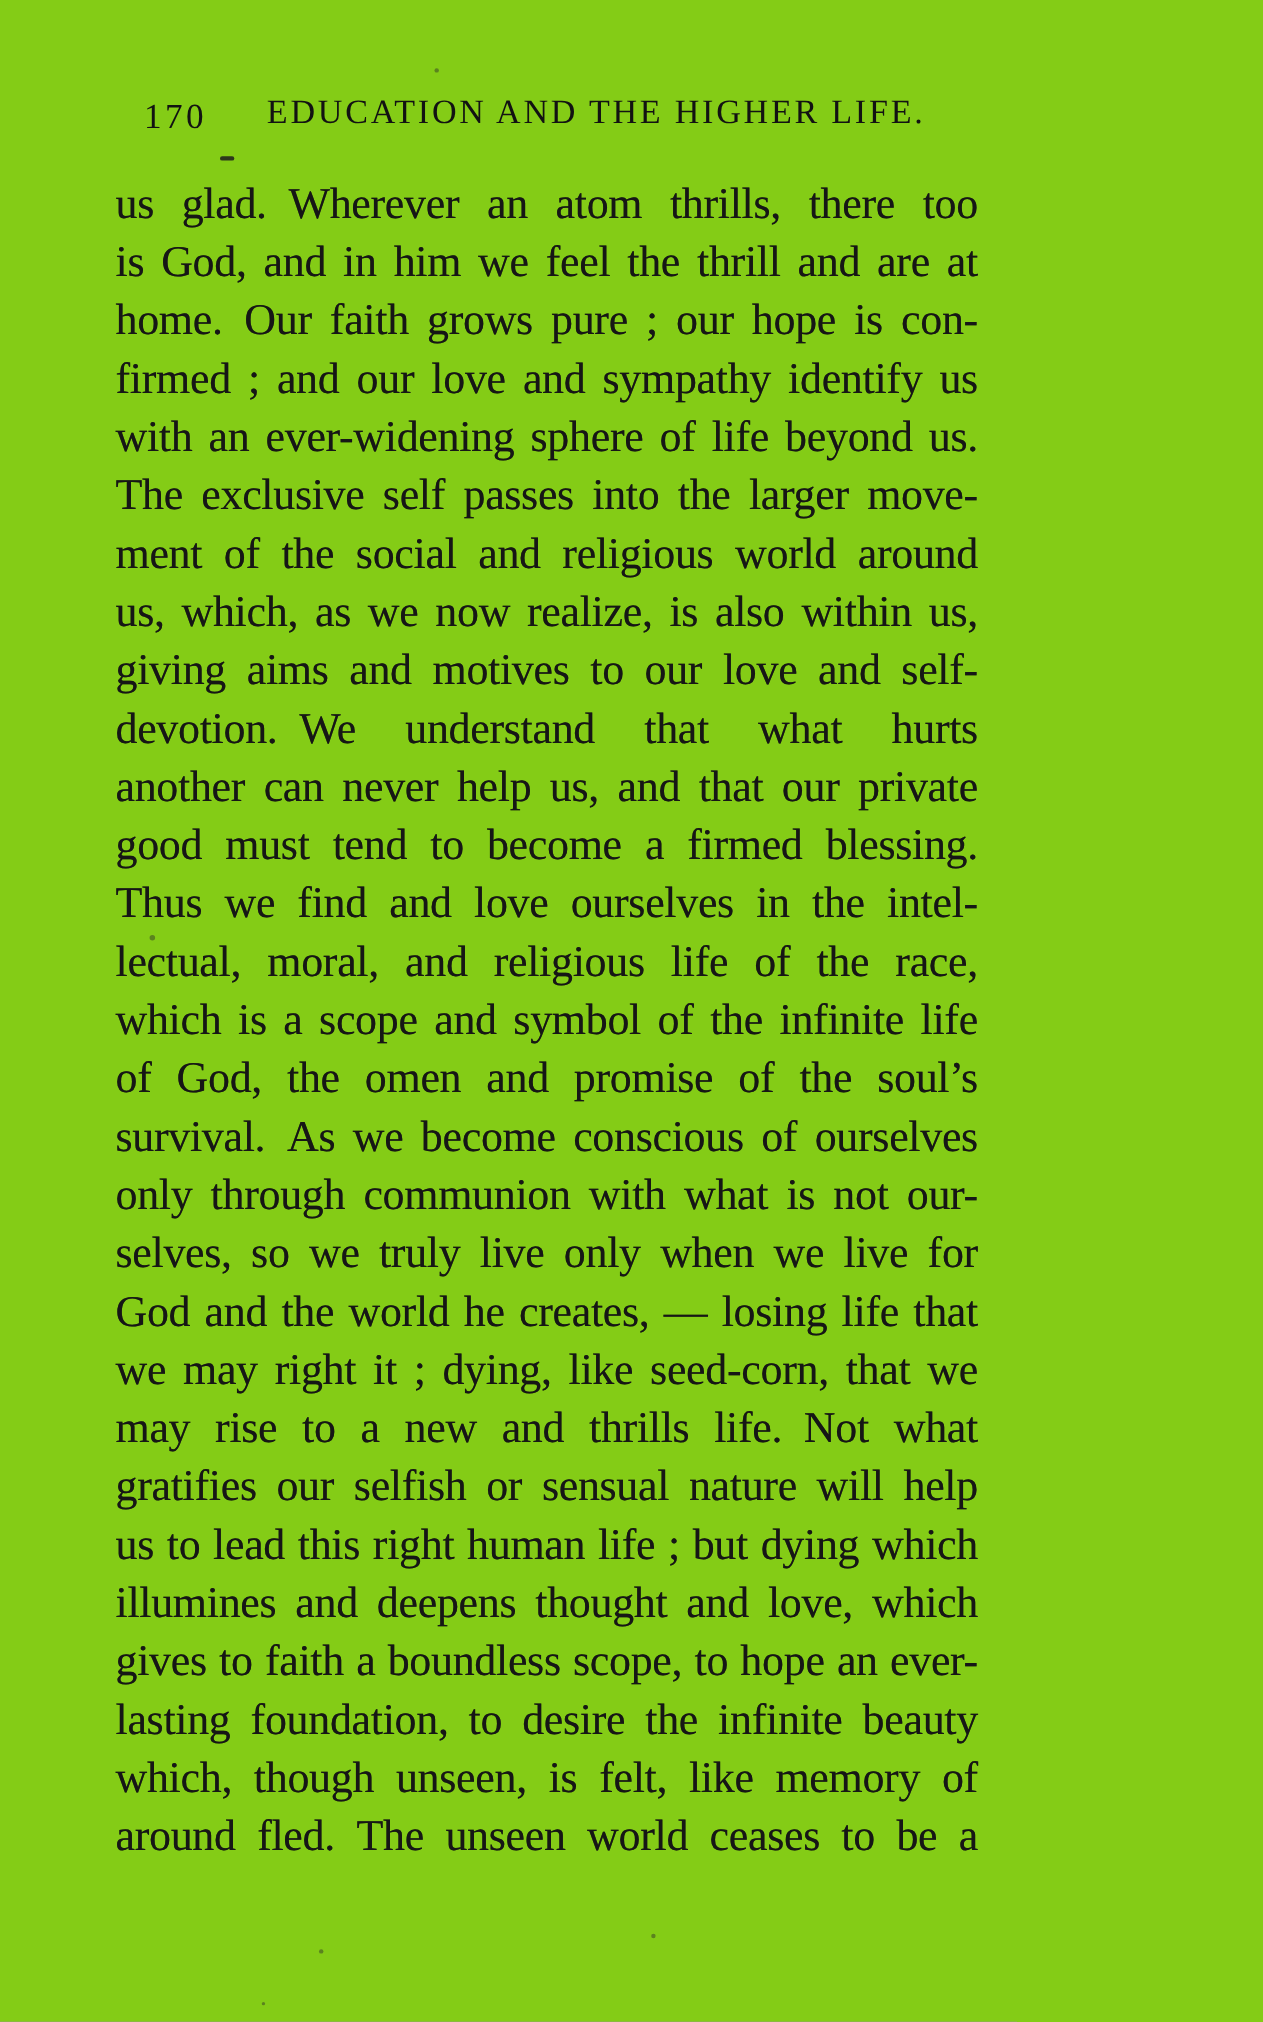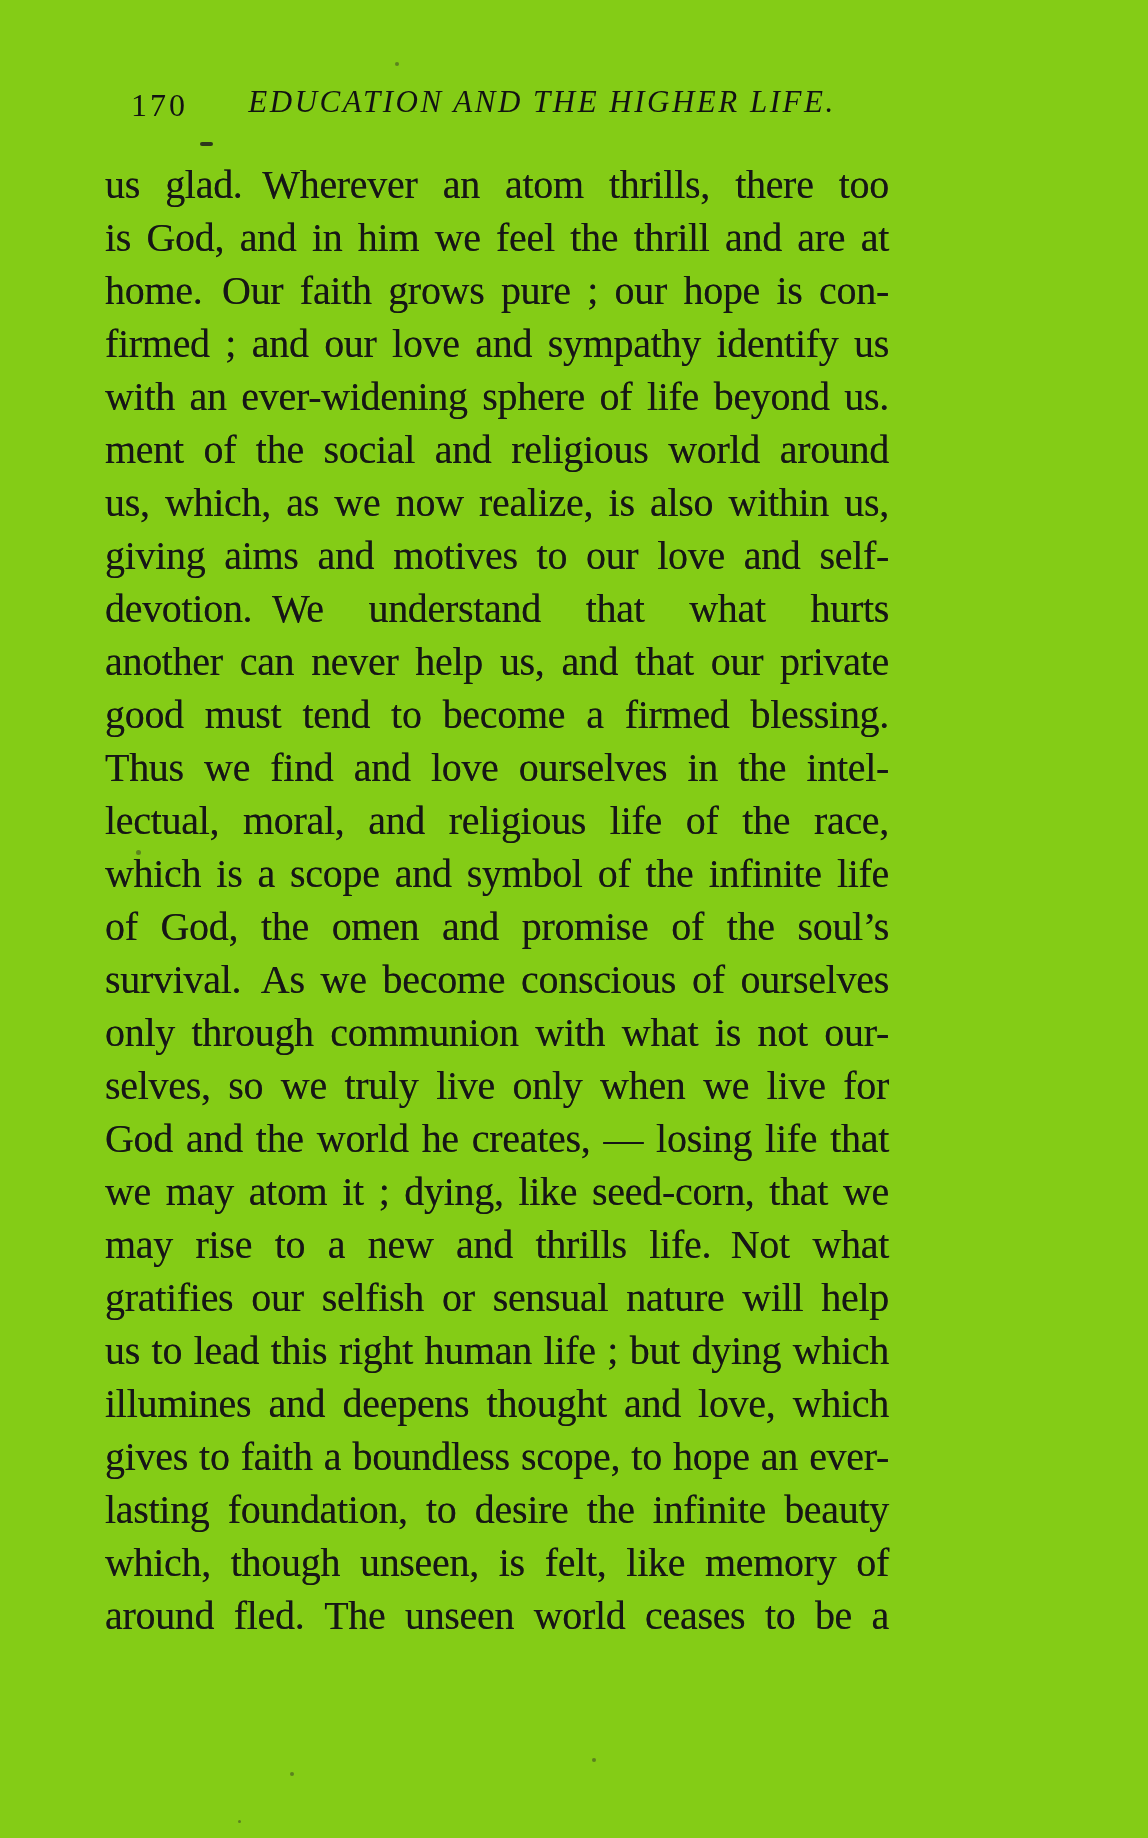--- a/index.html
+++ b/index.html
@@ -18,21 +18,20 @@
     top:82px;left:105px;width:784px;height:44px;
   }
   .page-number{
     position:absolute;left:26px;top:5px;
     font-size:32px;letter-spacing:3px;
     color:#121212;
   }
   .head-title{
     position:absolute;left:90px;right:0;top:2px;
     text-align:center;
-    font-style:italic;
     font-size:31px;
     letter-spacing:2.5px;
     white-space:nowrap;
     color:#121212;
   }
   .body-text{
     position:absolute;
     top:158px;left:105px;width:784px;
     font-size:40px;
     line-height:53px;
@@ -74,35 +73,36 @@
   </header>
 
   <div class="artifact-dash"></div>
 
   <main class="body-text">
       <div class="line">us glad. Wherever an atom thrills, there too</div>
       <div class="line">is God, and in him we feel the thrill and are at</div>
       <div class="line">home. Our faith grows pure ; our hope is con-</div>
       <div class="line">firmed ; and our love and sympathy identify us</div>
       <div class="line">with an ever-widening sphere of life beyond us.</div>
+      <div class="line">The exclusive self passes into the larger move-</div>
       <div class="line">ment of the social and religious world around</div>
       <div class="line">us, which, as we now realize, is also within us,</div>
       <div class="line">giving aims and motives to our love and self-</div>
       <div class="line">devotion. We understand that what hurts</div>
       <div class="line">another can never help us, and that our private</div>
       <div class="line">good must tend to become a firmed blessing.</div>
       <div class="line">Thus we find and love ourselves in the intel-</div>
       <div class="line">lectual, moral, and religious life of the race,</div>
       <div class="line">which is a scope and symbol of the infinite life</div>
       <div class="line">of God, the omen and promise of the soul’s</div>
       <div class="line">survival. As we become conscious of ourselves</div>
       <div class="line">only through communion with what is not our-</div>
       <div class="line">selves, so we truly live only when we live for</div>
       <div class="line">God and the world he creates, — losing life that</div>
-      <div class="line">we may atom it ; dying, like seed-corn, that we</div>
+      <div class="line">we may right it ; dying, like seed-corn, that we</div>
       <div class="line">may rise to a new and thrills life. Not what</div>
       <div class="line">gratifies our selfish or sensual nature will help</div>
       <div class="line">us to lead this right human life ; but dying which</div>
       <div class="line">illumines and deepens thought and love, which</div>
       <div class="line">gives to faith a boundless scope, to hope an ever-</div>
       <div class="line">lasting foundation, to desire the infinite beauty</div>
       <div class="line">which, though unseen, is felt, like memory of</div>
       <div class="line">around fled. The unseen world ceases to be a</div>
     </main>
 

